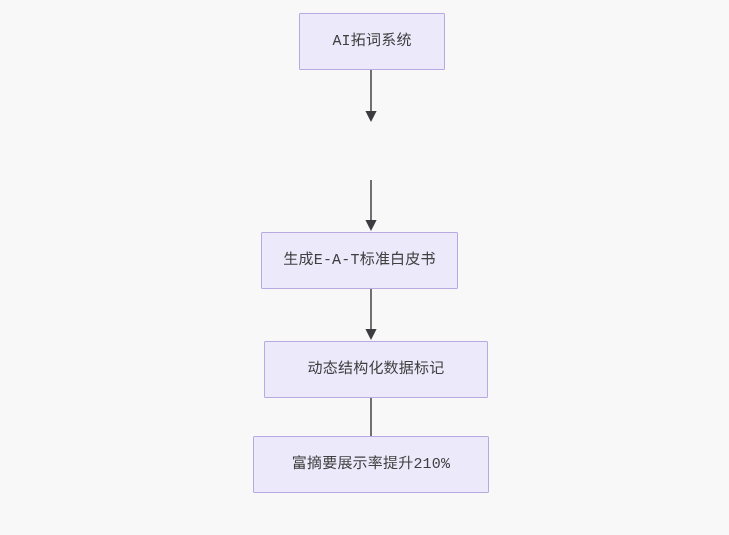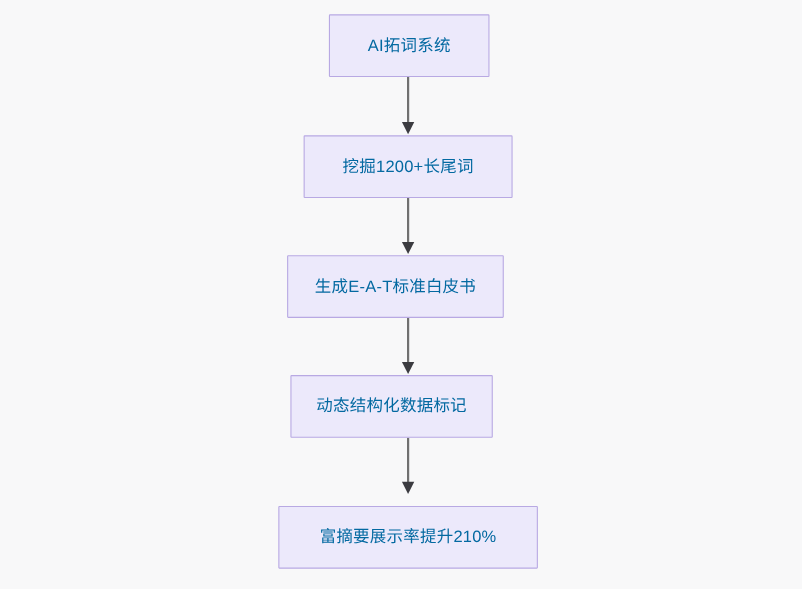--- a/index.html
+++ b/index.html
@@ -30,32 +30,32 @@
     border-radius: 1px;
     display: flex;
     align-items: center;
     justify-content: center;
     height: 57px;
   }
 
   .node-label {
     font-size: 15px;
     line-height: 1;
-    color: #0369a1;
+    color: #404040;
     letter-spacing: 0.2px;
     white-space: nowrap;
-    font-family: Liberation Sans, sans-serif;
+    font-family: Liberation Mono, monospace;
   }
 
   
   .node-1 { left: 299px; top: 13px;  width: 146px; }
   .node-2 { left: 276px; top: 123px; width: 190px; }
   .node-3 { left: 261px; top: 232px; width: 197px; }
-  .node-4 { left: 264px; top: 341px; width: 184px; }
-  .node-5 { left: 253px; top: 460px; width: 236px; align-items: center; }
+  .node-4 { left: 264px; top: 341px; width: 224px; }
+  .node-5 { left: 253px; top: 436px; width: 236px; align-items: center; }
 
   .connector {
     position: absolute;
     left: 0;
     top: 0;
     width: 729px;
     height: 535px;
     pointer-events: none;
   }
 
@@ -94,23 +94,20 @@
     <g>
       <line class="conn-line" x1="371" y1="398" x2="371" y2="441"></line>
       <polygon class="conn-head" points="371,449 365.4,438 376.6,438"></polygon>
     </g>
   </svg>
 
   <div class="node node-1">
     <span class="node-label">AI拓词系统</span>
   </div>
 
-  <div class="node node-2">
-    <span class="node-label">挖掘1200+长尾词</span>
-  </div>
 
   <div class="node node-3">
     <span class="node-label">生成E-A-T标准白皮书</span>
   </div>
 
   <div class="node node-4">
     <span class="node-label">动态结构化数据标记</span>
   </div>
 
   <div class="node node-5">

